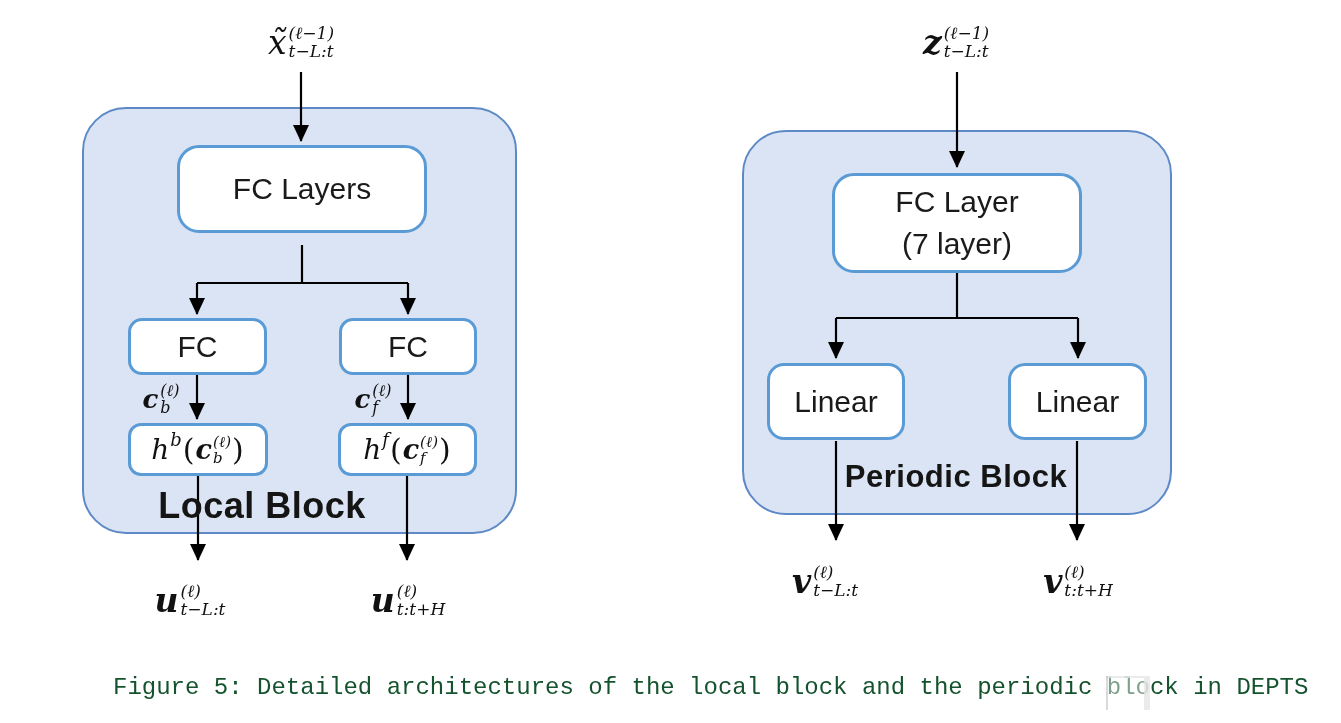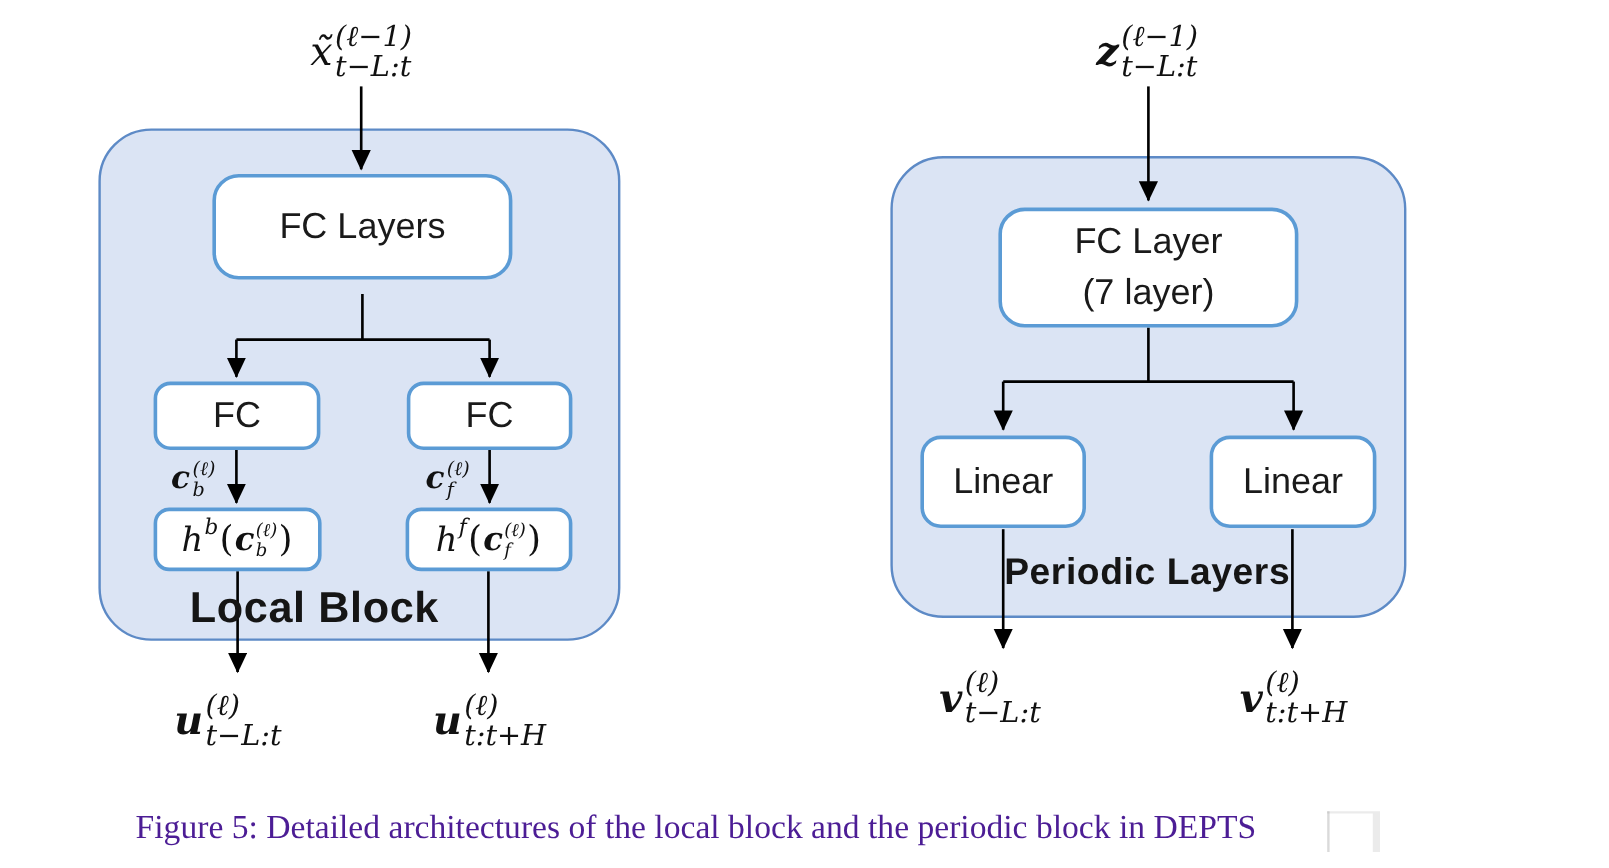--- a/index.html
+++ b/index.html
@@ -56,39 +56,39 @@
     color:#111111;
     z-index:3;
     white-space:nowrap;
   }
   .mbase{font-size:33px;font-weight:bold;line-height:1;}
   .mbase.light{font-weight:normal;}
   .stk{
     display:inline-flex;
     flex-direction:column;
     align-items:flex-start;
-    font-size:24px;
+    font-size:17px;
     font-weight:normal;
     line-height:1.05;
     margin-left:2px;
     transform:translateY(1px);
   }
   
   .hfun{display:flex;align-items:center;font-family:"DejaVu Serif",serif;font-style:italic;color:#111;}
   .hfun .fn{font-size:28px;}
   .hfun .fnsup{font-size:18px;position:relative;top:-10px;margin-left:1px;}
   .hfun .par{font-size:30px;font-style:normal;font-weight:normal;margin:0 1px;}
   .hfun .ab{font-size:27px;font-weight:bold;}
   .hfun .stk{font-size:15px;line-height:1.05;margin-left:1px;}
   
   #caption{
     position:absolute;
-    font-family:Liberation Serif, serif;
-    font-size:28px;
-    color:#4c1d95;
+    font-family:Liberation Mono, monospace;
+    font-size:24px;
+    color:#14532d;
     z-index:3;
     white-space:nowrap;
   }
   #caption-artifact{
     position:absolute;
     z-index:4;
     background:rgba(255,255,255,0.45);
     box-shadow:inset 2px 0 0 rgba(150,150,150,0.35), inset -6px 2px 0 rgba(230,230,230,0.8);
   }
 </style>
@@ -220,21 +220,21 @@
     <div class="bl">(7 layer)</div>
   </div>
 
   <div class="node" style="left:767px;top:363px;width:138px;height:77px;border-radius:17px;">
     <div class="bl">Linear</div>
   </div>
   <div class="node" style="left:1008px;top:363px;width:139px;height:77px;border-radius:17px;">
     <div class="bl">Linear</div>
   </div>
 
-  <div class="gtitle" style="left:826px;top:459px;width:260px;font-size:31px;">Periodic Layers</div>
+  <div class="gtitle" style="left:826px;top:459px;width:260px;font-size:31px;">Periodic Block</div>
 
   <div class="mlbl" style="left:765px;top:555px;width:120px;height:52px;">
     <span class="mbase">v</span>
       <span class="stk">
         <span>(ℓ)</span>
         <span>t−L:t</span>
       </span>
   </div>
   <div class="mlbl" style="left:1018px;top:555px;width:120px;height:52px;">
     <span class="mbase">v</span>

